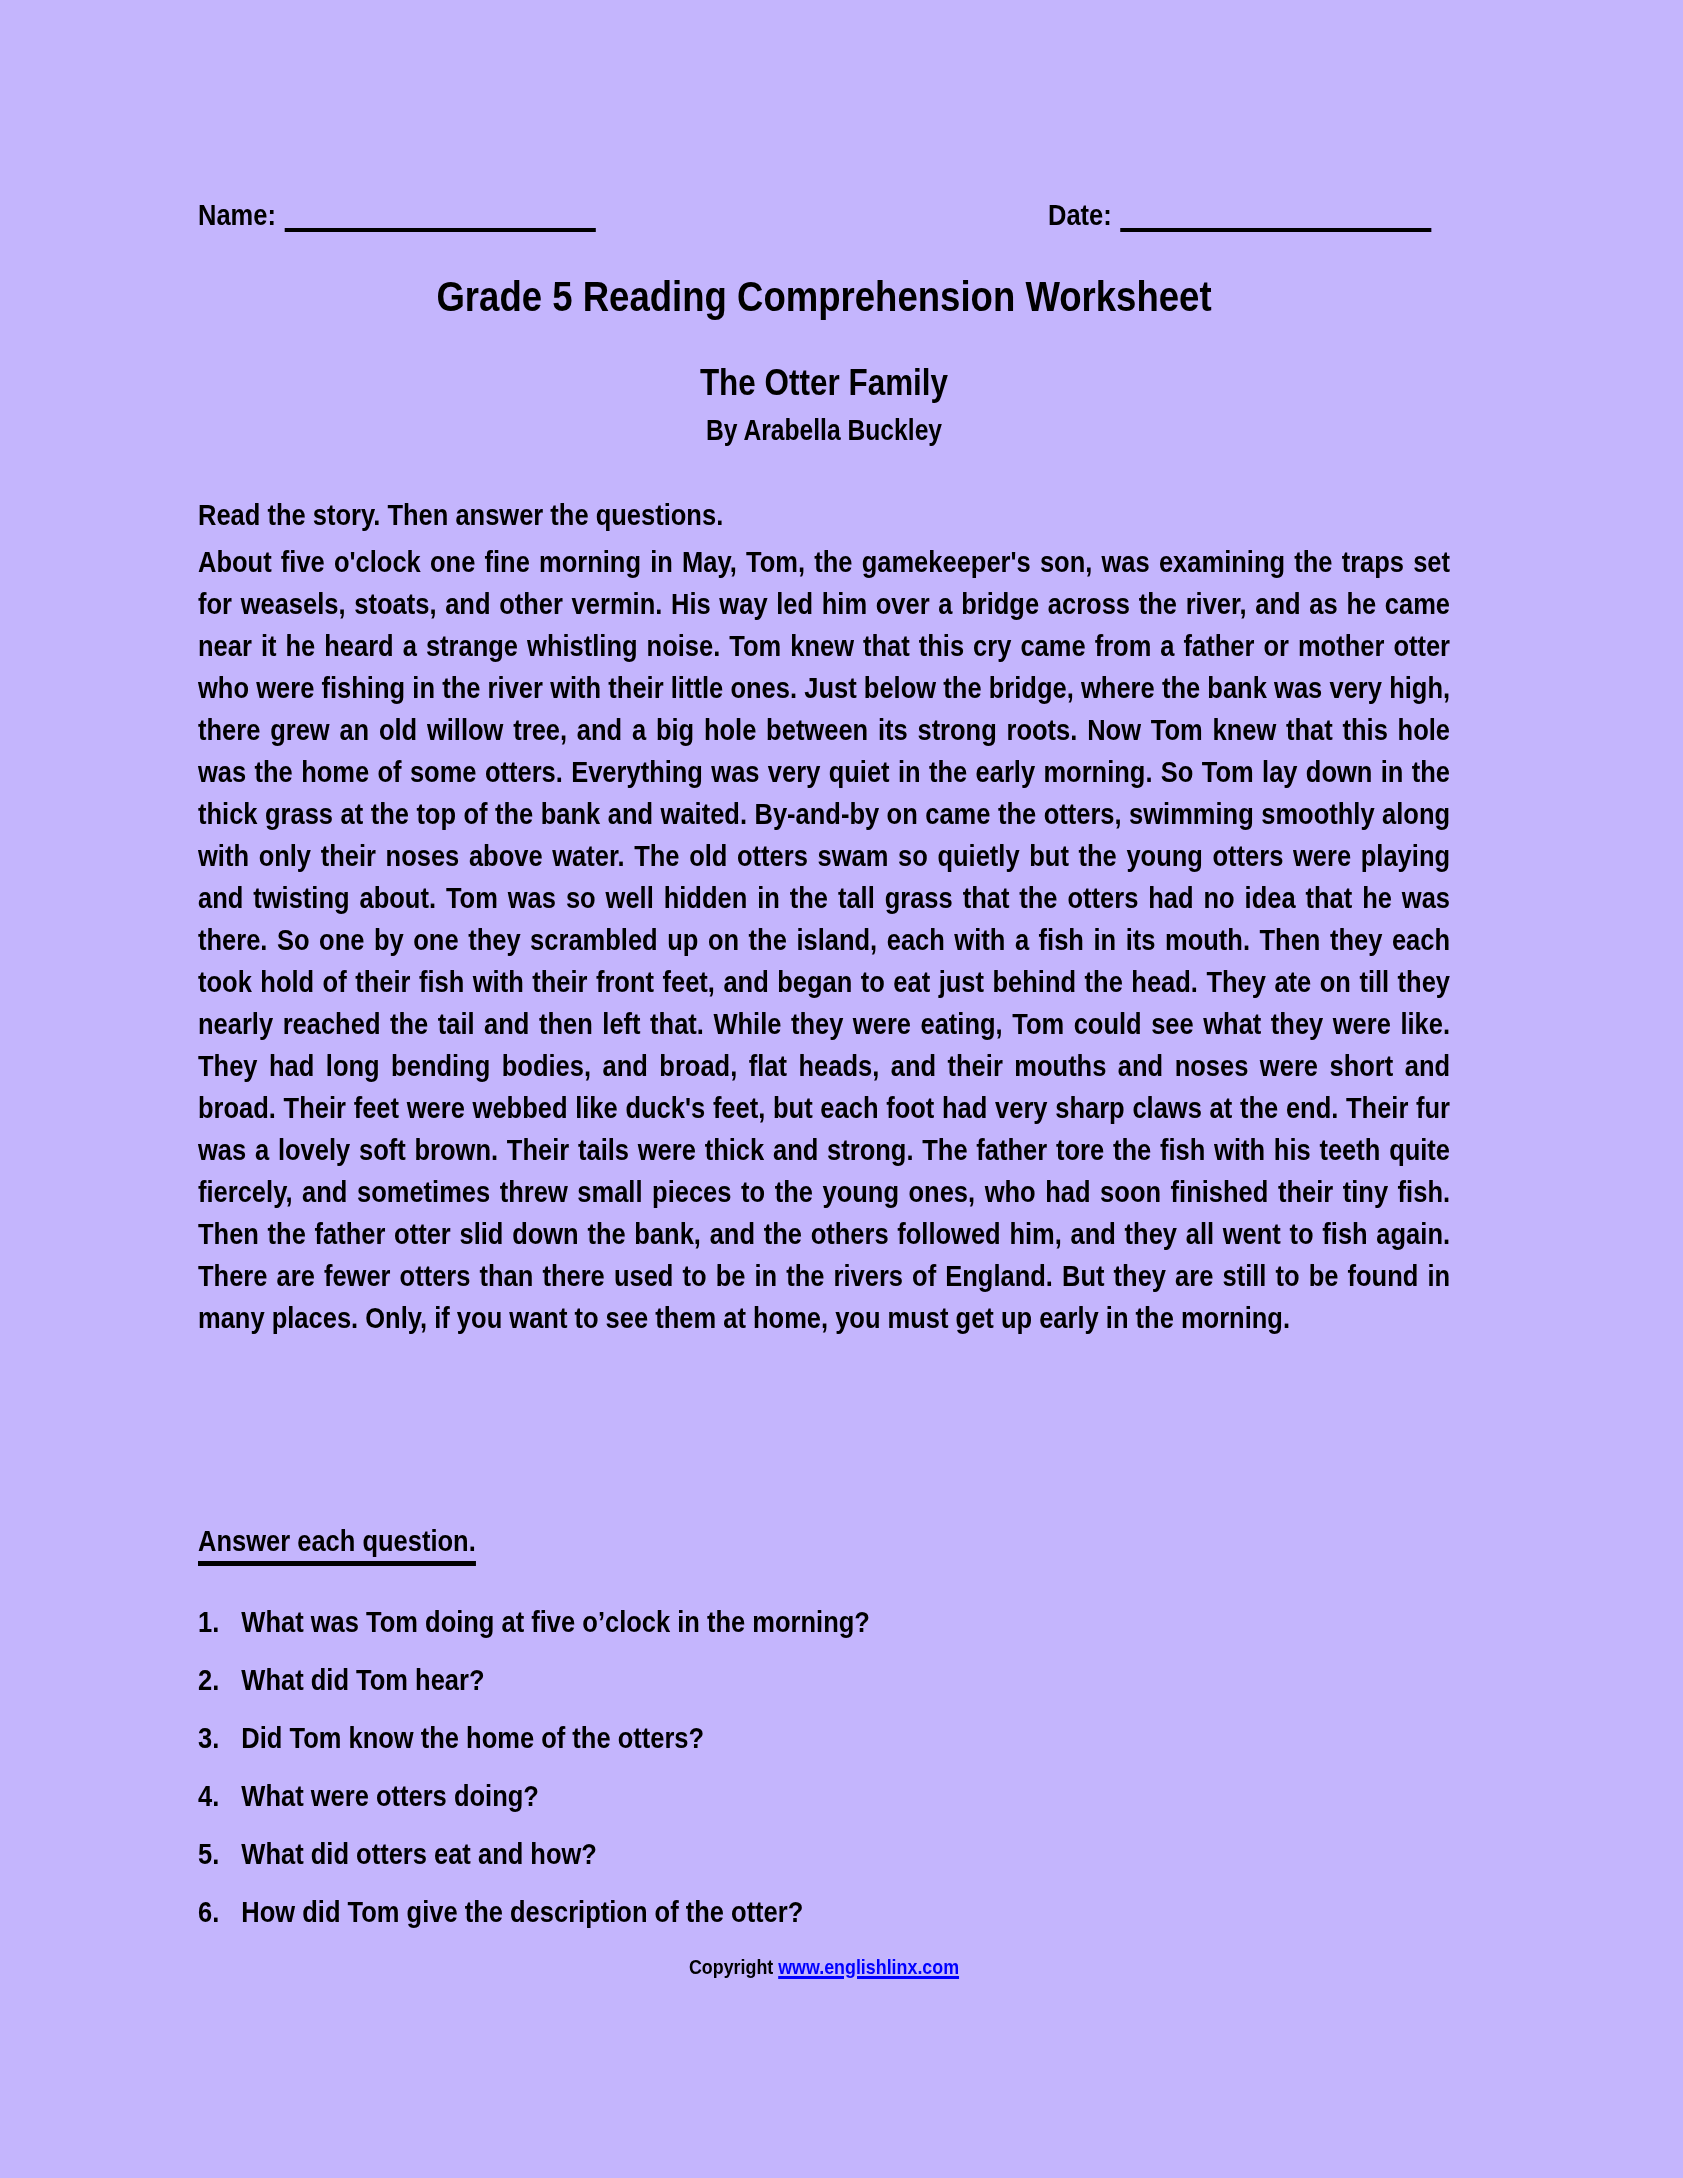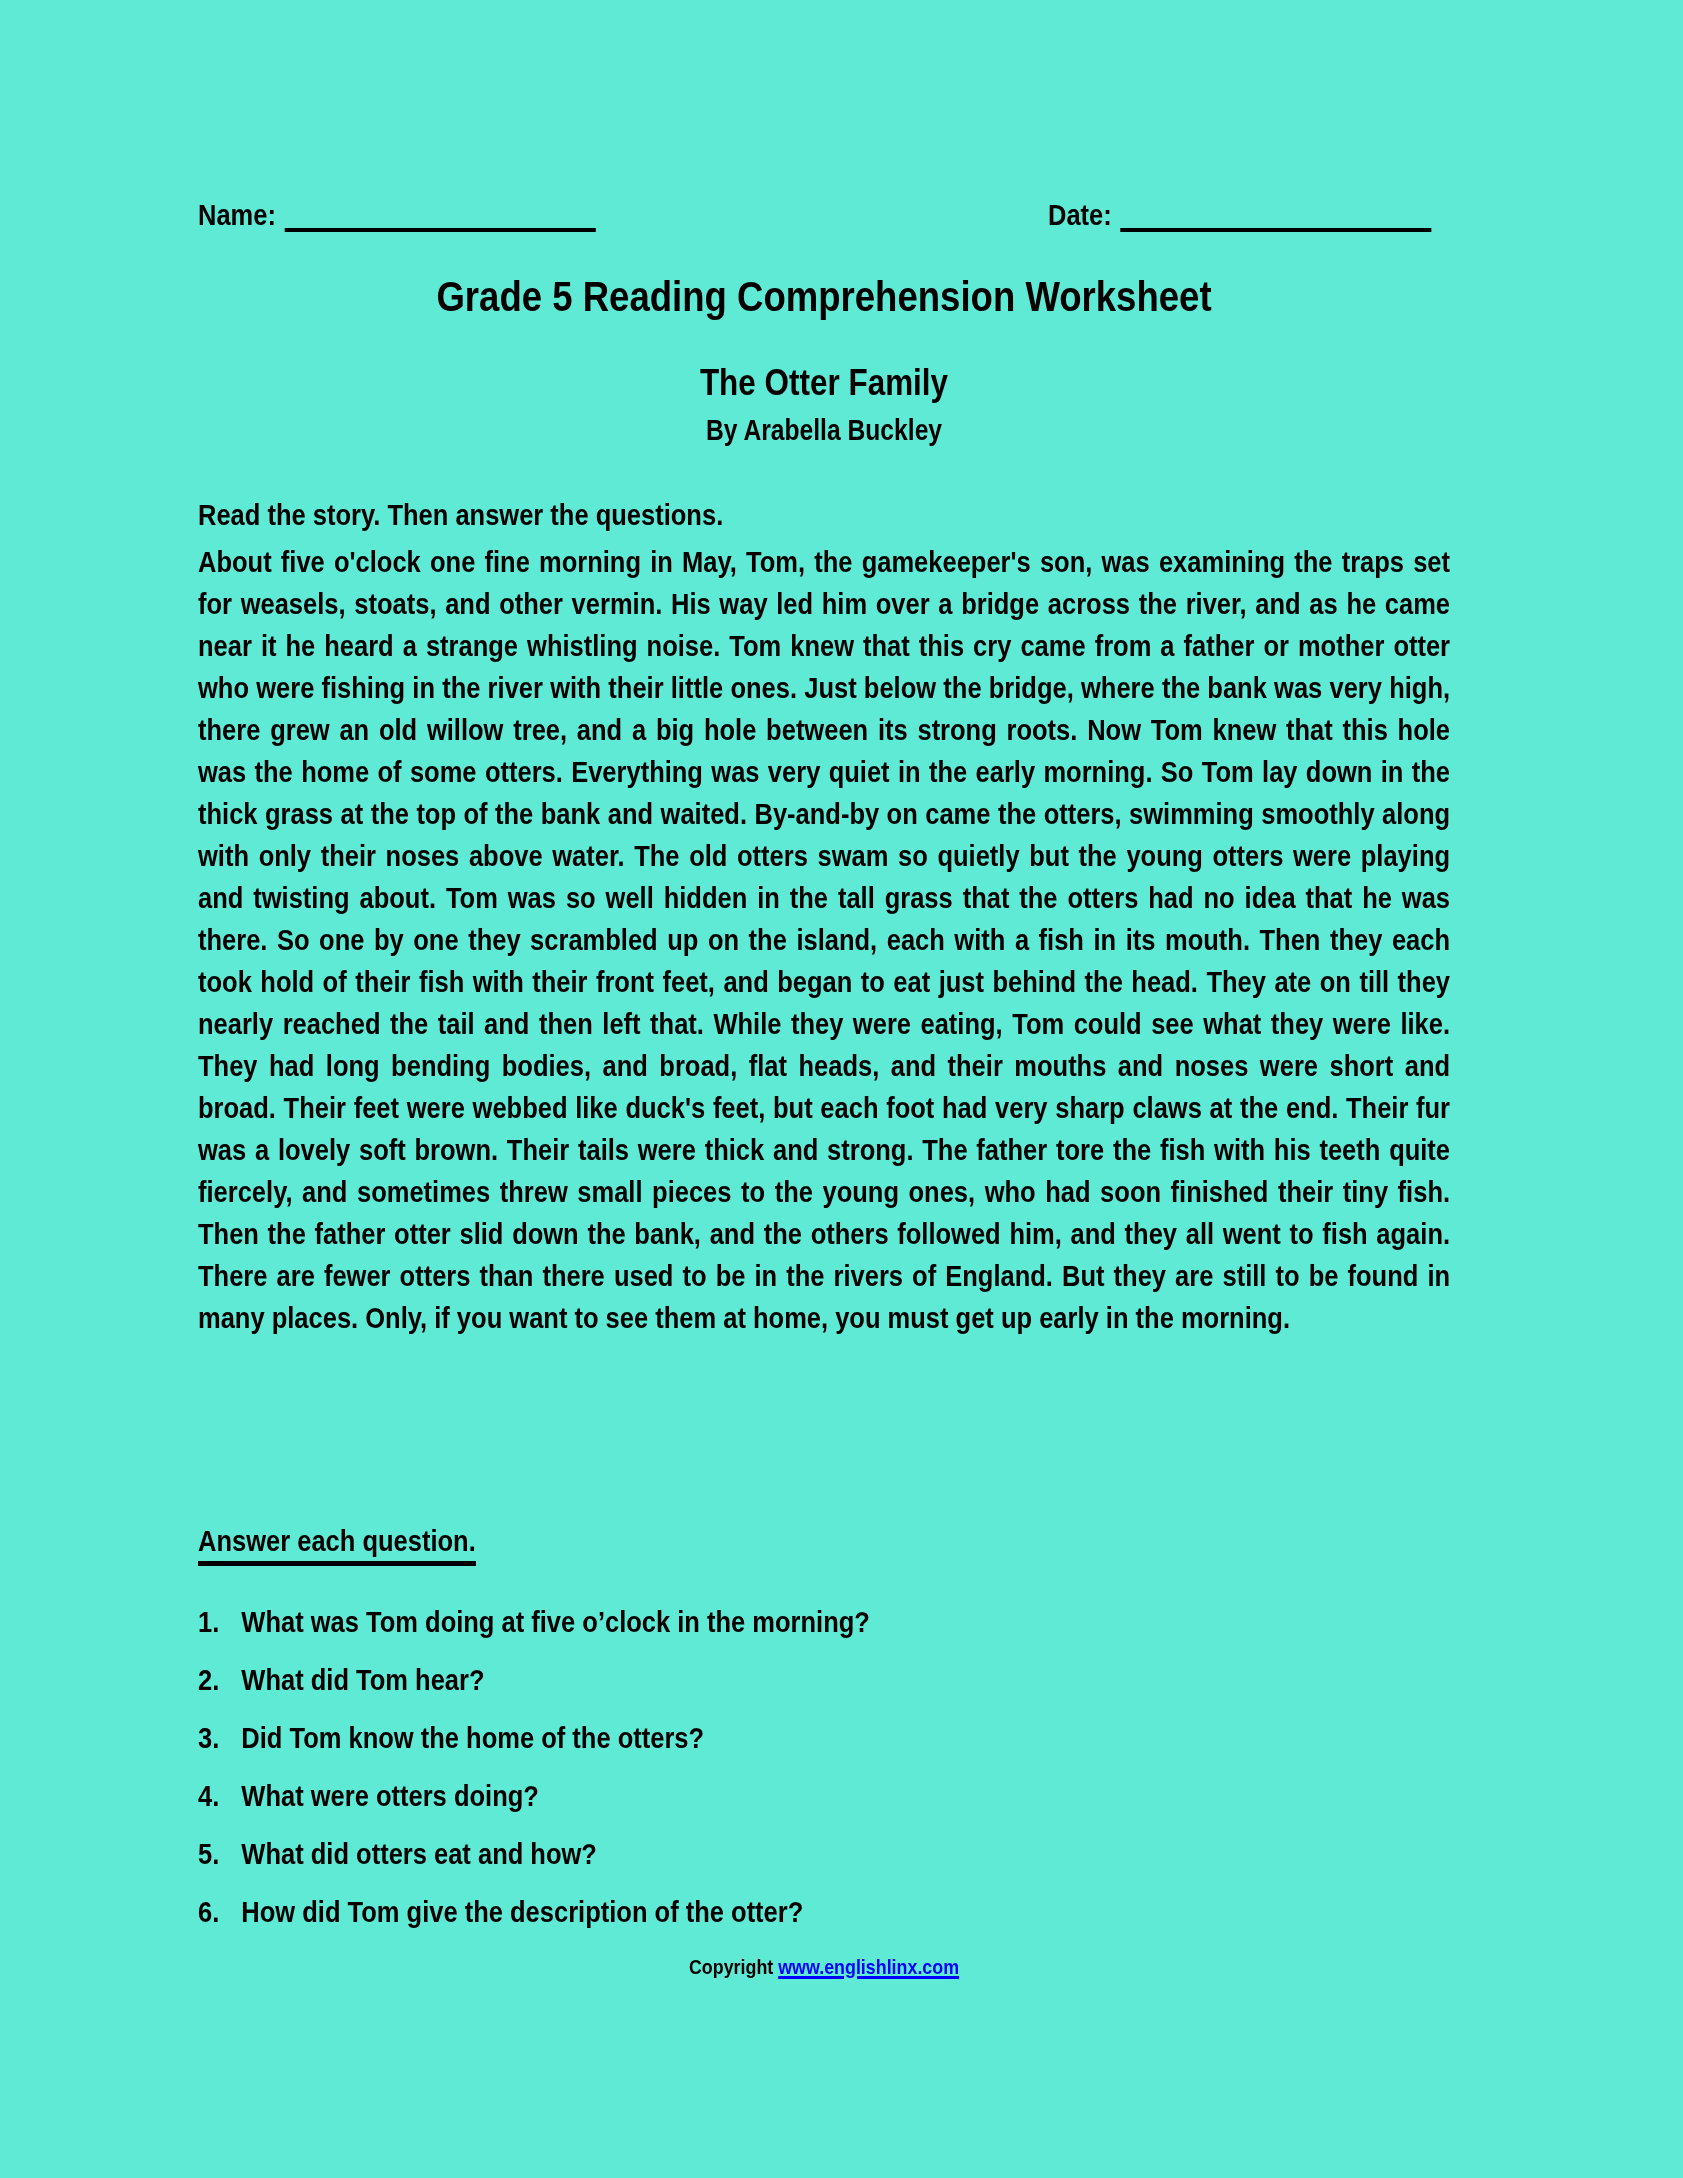--- a/index.html
+++ b/index.html
@@ -4,21 +4,21 @@
 <style>
   html, body {
     margin: 0;
     padding: 0;
     background: #ffffff;
   }
   .page {
     position: relative;
     width: 1683px;
     height: 2178px;
-    background: #5eead4;
+    background: #c4b5fd;
     color: #000000;
     font-family: "Liberation Sans", "DejaVu Sans", sans-serif;
     font-weight: 700;
     box-sizing: border-box;
     padding: 198px 233px 0 198px;
     overflow: hidden;
   }
   .condensed-left   { transform: scaleX(0.85); transform-origin: 0 0; }
   .condensed-center { transform: scaleX(0.85); transform-origin: 50% 0; }
 

